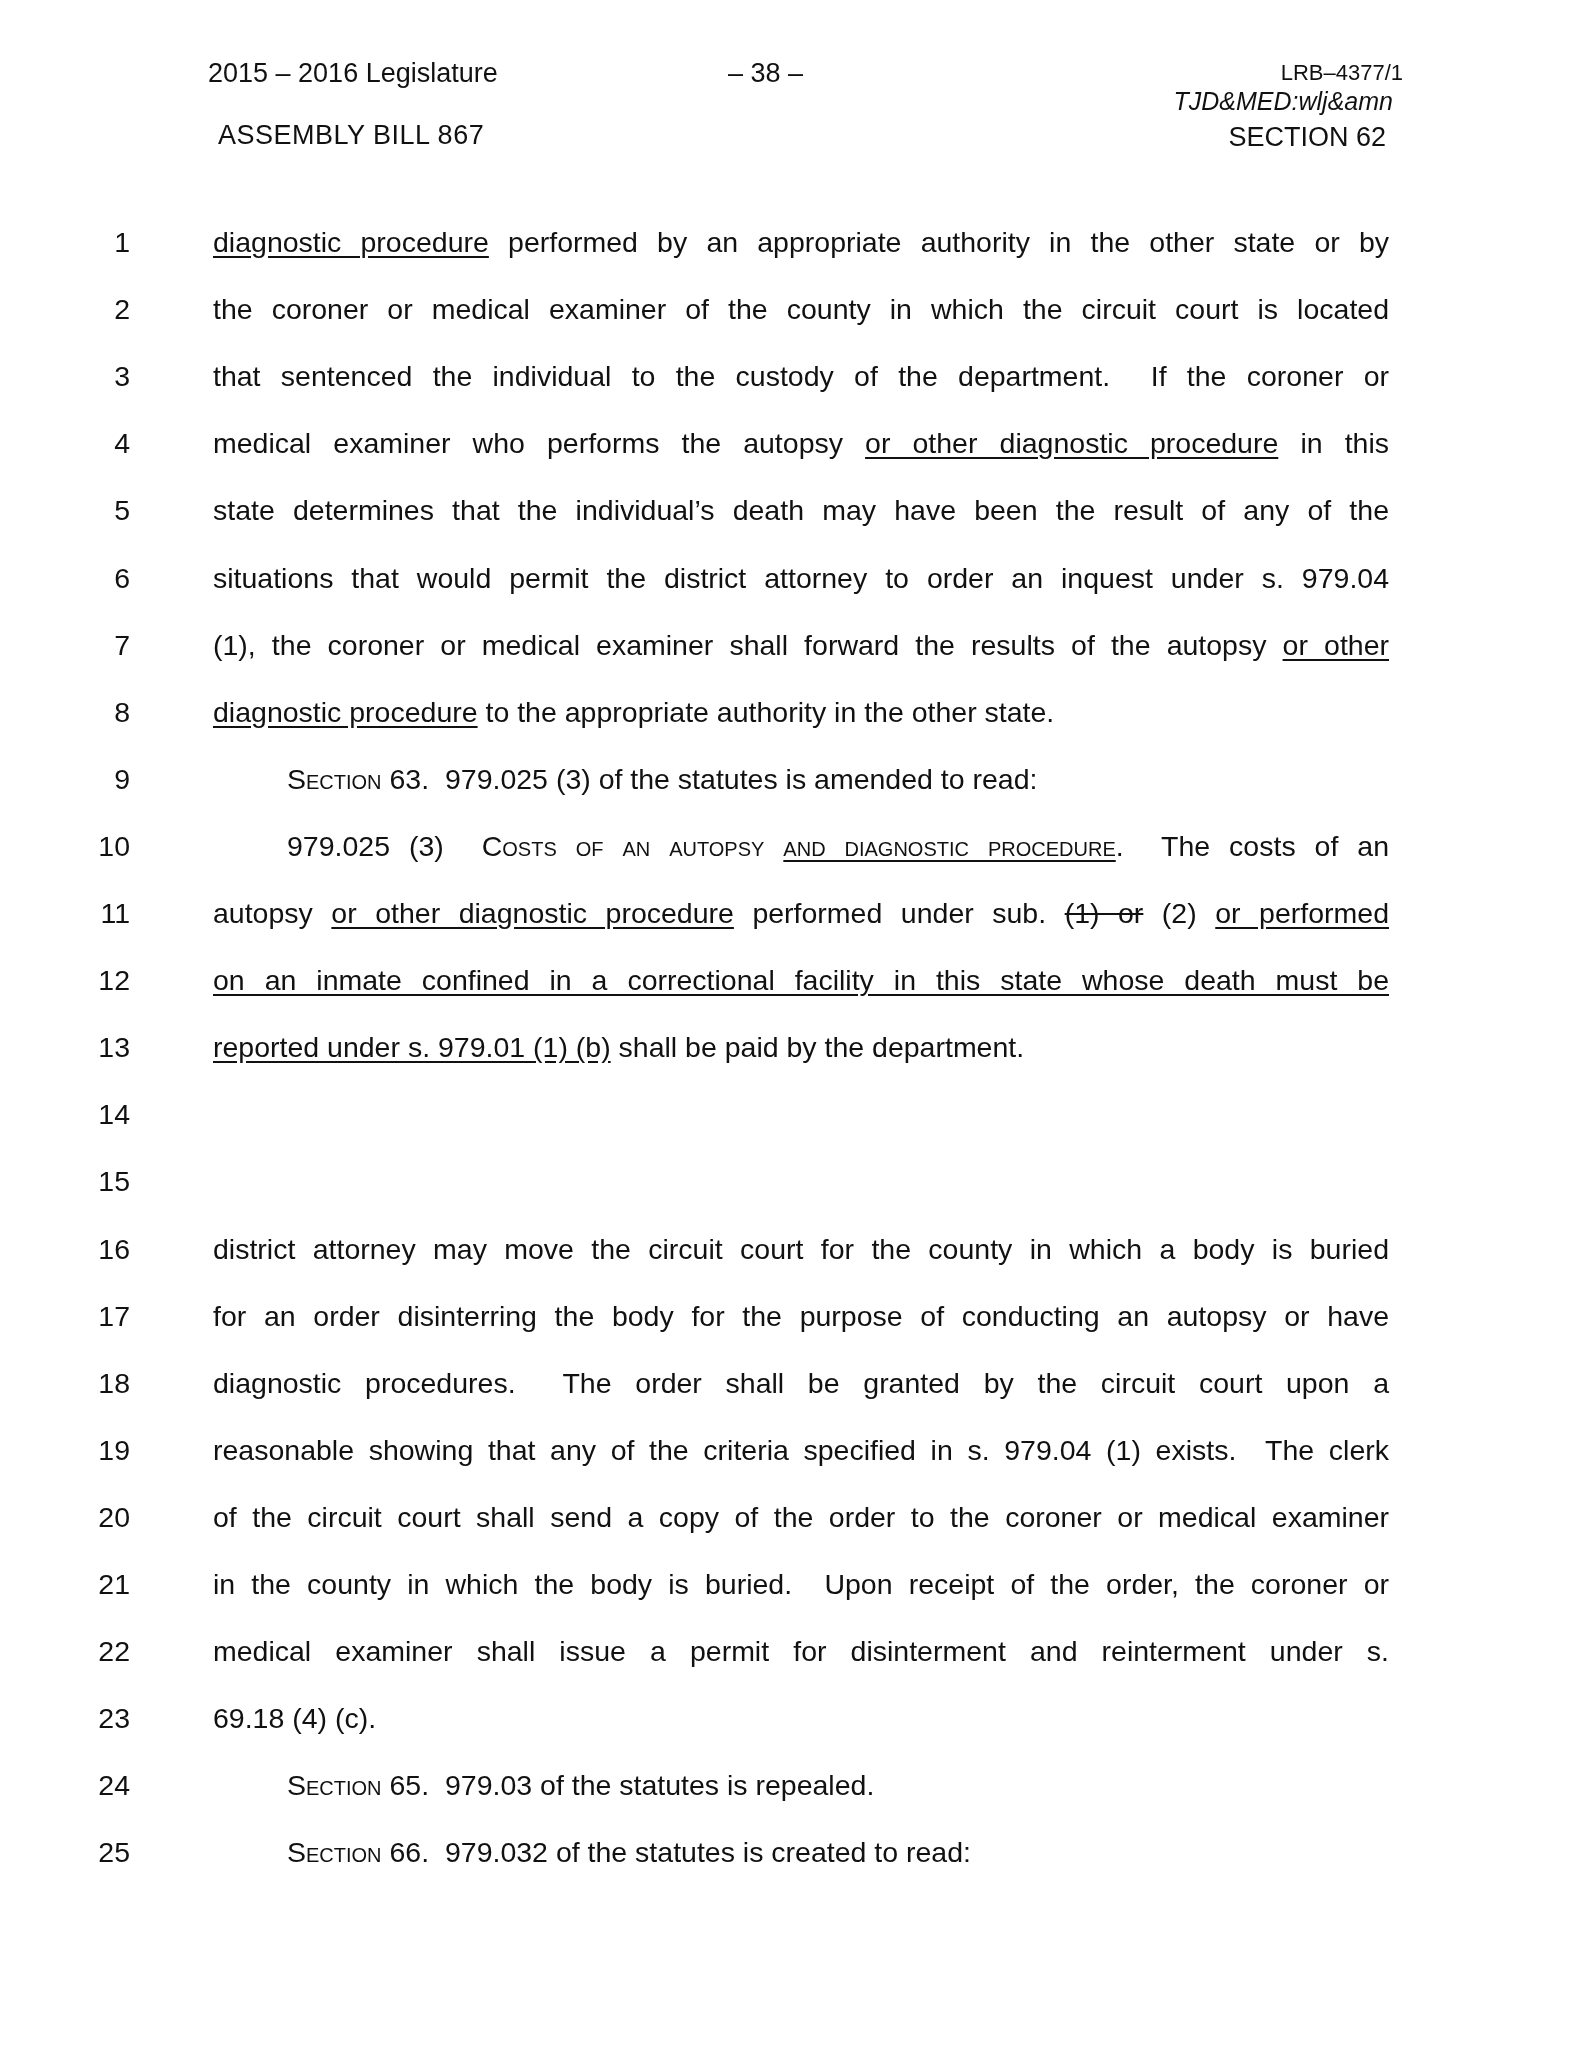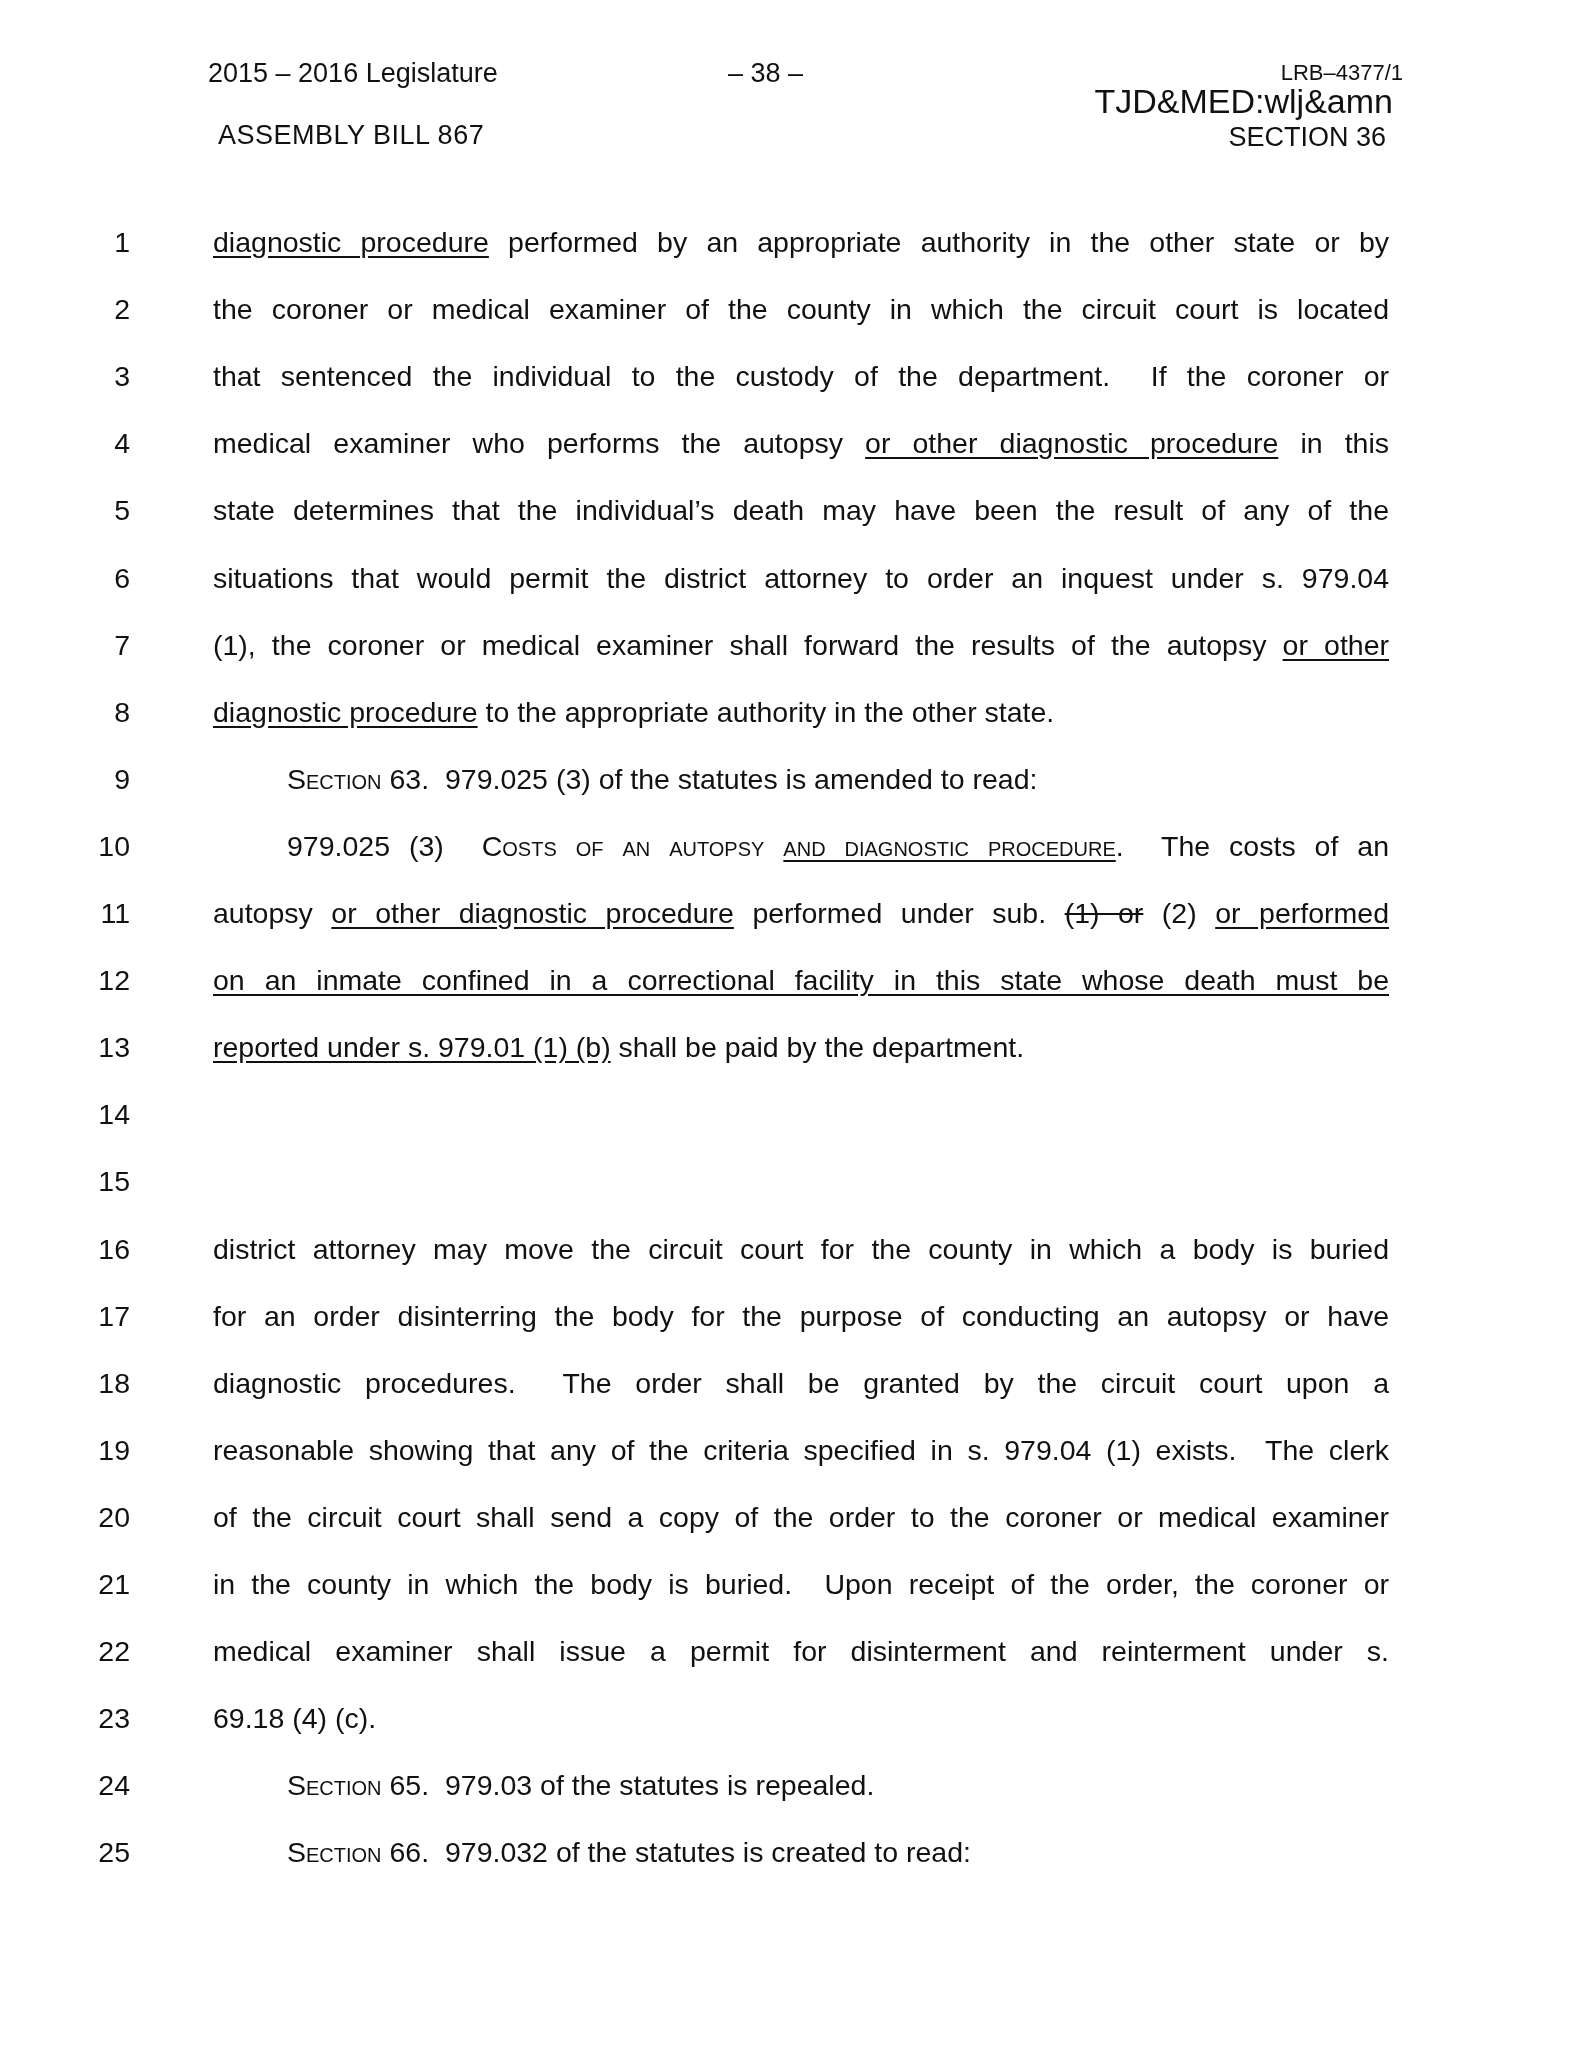--- a/index.html
+++ b/index.html
@@ -4,42 +4,42 @@
 <style>
   html, body { margin: 0; padding: 0; background: #ffffff; }
   body { width: 1583px; height: 2048px; position: relative; overflow: hidden;
          font-family: "Liberation Sans", sans-serif; color: #111111; }
   .page { position: absolute; left: 0; top: 0; width: 1583px; height: 2048px; }
   .hdr { position: absolute; font-size: 27px; line-height: 30px; white-space: nowrap; }
   .hdr-left1 { left: 208px; top: 58px; }
   .hdr-left2 { left: 218px; top: 120px; letter-spacing: 0.5px; text-align: right; }
   .hdr-center { left: 728px; top: 58px; }
   .hdr-right1 { right: 180px; top: 58px; text-align: right; font-size: 22px; }
-  .hdr-right2 { right: 190px; top: 86px; text-align: left; font-size: 34px; }
+  .hdr-right2 { right: 190px; top: 86px; text-align: left; font-size: 25px; font-style: italic; }
   .hdr-right3 { right: 197px; top: 122px; text-align: right; }
   .sc { font-variant: small-caps; }
   .lines { position: absolute; left: 0; top: 0; }
   .line { position: absolute; left: 0; width: 1583px; height: 40px; font-size: 28.5px; line-height: 40px; }
   .ln { position: absolute; left: 90px; width: 40px; text-align: right; }
   .txt { position: absolute; left: 213px; width: 1176px; white-space: nowrap; }
   .txt.just { text-align: justify; text-align-last: justify; }
   .txt.indent { left: 287px; width: 1102px; }
   .u { text-decoration: underline; text-underline-offset: 4px; }
   .s { text-decoration: line-through; }
 </style>
 </head>
 <body>
 
 <div class="page">
   <div class="hdr hdr-left1">2015 – 2016  Legislature</div>
   <div class="hdr hdr-left2">ASSEMBLY BILL 867</div>
   <div class="hdr hdr-center">– 38 –</div>
   <div class="hdr hdr-right1">LRB–4377/1</div>
   <div class="hdr hdr-right2">TJD&amp;MED:wlj&amp;amn</div>
-  <div class="hdr hdr-right3 sc">SECTION 36</div>
+  <div class="hdr hdr-right3 sc">SECTION 62</div>
 
   <div class="lines" id="lines">
       <div class="line" style="top: 222px;">
         <span class="ln">1</span>
         <span class="txt just"><span class="u" style="white-space: pre-wrap;">diagnostic procedure</span><span class="" style="white-space: pre-wrap;"> performed by an appropriate authority in the other state or by</span></span>
       </div>
       <div class="line" style="top: 289.1px;">
         <span class="ln">2</span>
         <span class="txt just"><span class="" style="white-space: pre-wrap;">the coroner or medical examiner of the county in which the circuit court is located</span></span>
       </div>

